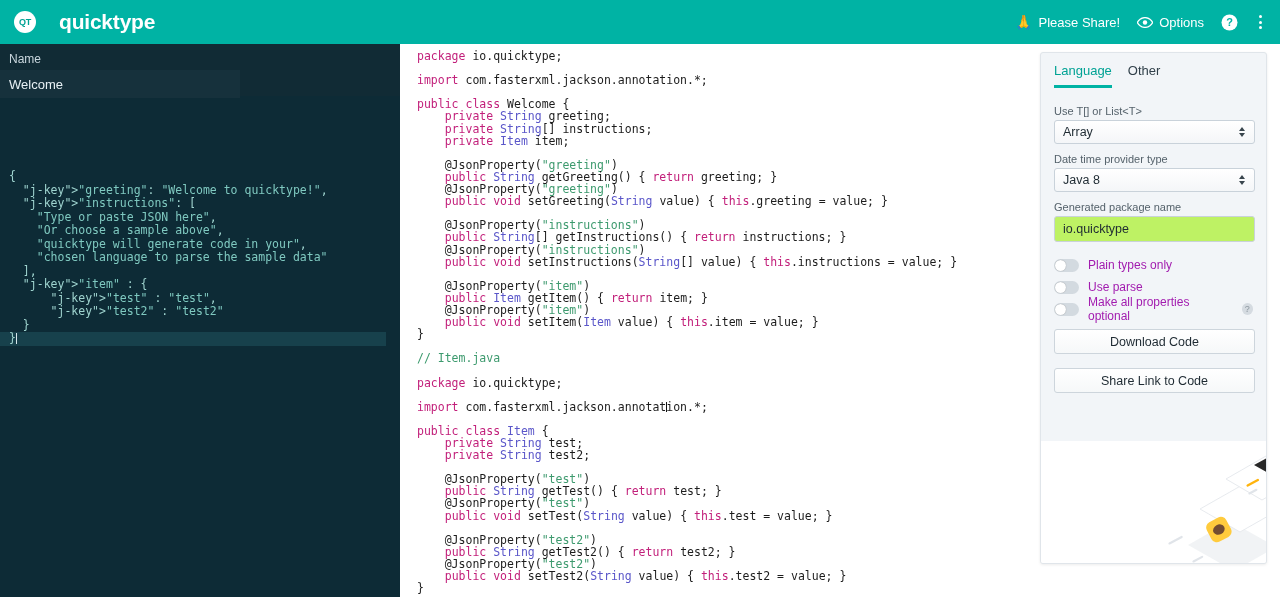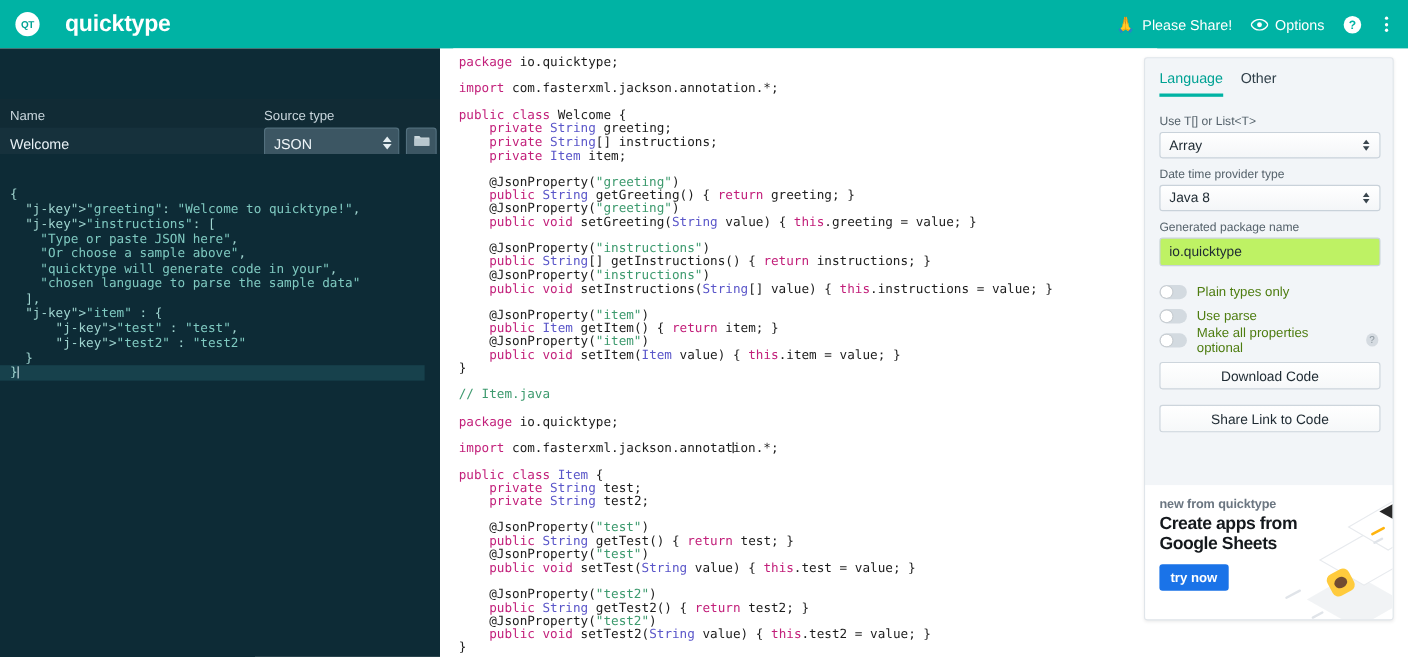--- a/index.html
+++ b/index.html
@@ -51,21 +51,20 @@
   
   .left-panel {
     position: absolute; top: 44px; left: 0;
     width: 400px; height: 553px;
     background: #0d2b36;
   }
   .lp-toolbar {
     height: 52px; padding: 6px 0 0 0;
     display: flex; align-items: flex-start;
     background: #112b35;
-    margin-top: 46px;
   }
   .field-name { width: 240px; padding: 0 0 0 0; }
   .field-src { flex: 1; display: flex; align-items: flex-end; padding-right: 8px; }
   .lp-label {
     font-size: 12px; color: #c9d6dd; padding: 2px 0 4px 9px;
   }
   .name-input {
     width: 240px; height: 28px;
     background: #16313c; border: none; outline: none;
     color: #e8f1f5; font-size: 13px;
@@ -192,21 +191,21 @@
   }
   .switch {
     width: 25px; height: 13px; border-radius: 7px;
     background: #d3dae0; position: relative; flex: none;
   }
   .switch .knob {
     position: absolute; left: 1px; top: 1px;
     width: 11px; height: 11px; border-radius: 50%;
     background: #ffffff; box-shadow: 0 0 1px rgba(0,0,0,0.4);
   }
-  .toggle-label { font-size: 12px; color: #4d7c0f; }
+  .toggle-label { font-size: 12px; color: #a21caf; }
   .qmark {
     width: 12px; height: 12px; border-radius: 50%;
     background: #d5dbe1; color: #8b969e;
     font-size: 9px; line-height: 12px; text-align: center;
     margin-left: 4px; cursor: pointer;
   }
   .sb-button {
     width: 201px; height: 25px; margin-top: 9px;
     background: linear-gradient(#ffffff,#f6f8f9);
     border: 1px solid #cdd5dc; border-radius: 3px;
@@ -280,42 +279,20 @@
           <i></i>
       </div>
     </div>
   </div>
 
   <div class="left-panel">
     <div class="lp-toolbar">
       <div class="field-name">
         <div class="lp-label">Name</div>
         <input class="name-input" value="Welcome" style="">
-      </div>
-      <div class="field-src">
-        <div>
-          <div class="lp-label" style="padding-left:0;">Source type</div>
-          <div class="src-select-wrap">
-            <div class="src-select">
-              <span>JSON</span>
-            </div>
-            <span class="updown">
-              <i class="ar up"></i>
-                <i class="ar dn"></i>
-            </span>
-          </div>
-        </div>
-        <div class="folder-btn">
-          <span>
-            <svg width="15" height="12" viewBox="0 0 15 12">
-              <path d="M0.7 1.6h4.6l1.2 1.5h7.8v7.3H0.7z" fill="#cdd9de"></path>
-              <path d="M0.7 3.9h13.6v6.5H0.7z" fill="#b8c7ce"></path>
-            </svg>
-          </span>
-        </div>
       </div>
     </div>
 
     <div class="json-editor">
       <div id="json-lines"><div class="jline">{</div><div class="jline">  <span class="&lt;span">"j-key"</span>&gt;<span class="j-str">"greeting"</span>: <span class="j-str">"Welcome to quicktype!"</span>,</div><div class="jline">  <span class="&lt;span">"j-key"</span>&gt;<span class="j-str">"instructions"</span>: [</div><div class="jline">    <span class="j-str">"Type or paste JSON here"</span>,</div><div class="jline">    <span class="j-str">"Or choose a sample above"</span>,</div><div class="jline">    <span class="j-str">"quicktype will generate code in your"</span>,</div><div class="jline">    <span class="j-str">"chosen language to parse the sample data"</span></div><div class="jline">  ],</div><div class="jline">  <span class="&lt;span">"j-key"</span>&gt;<span class="j-str">"item"</span> : {</div><div class="jline">      <span class="&lt;span">"j-key"</span>&gt;<span class="j-str">"test"</span> : <span class="j-str">"test"</span>,</div><div class="jline">      <span class="&lt;span">"j-key"</span>&gt;<span class="j-str">"test2"</span> : <span class="j-str">"test2"</span></div><div class="jline">  }</div><div class="jline active">}<span class="caret"></span></div></div>
     </div>
   </div>
 
   <div class="code-pane">
     <div class="code" id="code-lines"><div><span class="kw">package</span> io.quicktype;</div><div>&nbsp;</div><div><span class="kw">import</span> com.fasterxml.jackson.annotation.*;</div><div>&nbsp;</div><div><span class="kw">public</span> <span class="kw">class</span> Welcome {</div><div>    <span class="kw">private</span> <span class="ty">String</span> greeting;</div><div>    <span class="kw">private</span> <span class="ty">String</span>[] instructions;</div><div>    <span class="kw">private</span> <span class="ty">Item</span> item;</div><div>&nbsp;</div><div>    @JsonProperty(<span class="st">"greeting"</span>)</div><div>    <span class="kw">public</span> <span class="ty">String</span> getGreeting() { <span class="kw">return</span> greeting; }</div><div>    @JsonProperty(<span class="st">"greeting"</span>)</div><div>    <span class="kw">public</span> <span class="kw">void</span> setGreeting(<span class="ty">String</span> value) { <span class="kw">this</span>.greeting = value; }</div><div>&nbsp;</div><div>    @JsonProperty(<span class="st">"instructions"</span>)</div><div>    <span class="kw">public</span> <span class="ty">String</span>[] getInstructions() { <span class="kw">return</span> instructions; }</div><div>    @JsonProperty(<span class="st">"instructions"</span>)</div><div>    <span class="kw">public</span> <span class="kw">void</span> setInstructions(<span class="ty">String</span>[] value) { <span class="kw">this</span>.instructions = value; }</div><div>&nbsp;</div><div>    @JsonProperty(<span class="st">"item"</span>)</div><div>    <span class="kw">public</span> <span class="ty">Item</span> getItem() { <span class="kw">return</span> item; }</div><div>    @JsonProperty(<span class="st">"item"</span>)</div><div>    <span class="kw">public</span> <span class="kw">void</span> setItem(<span class="ty">Item</span> value) { <span class="kw">this</span>.item = value; }</div><div>}</div><div>&nbsp;</div><div><span class="cm">// Item.java</span></div><div>&nbsp;</div><div><span class="kw">package</span> io.quicktype;</div><div>&nbsp;</div><div><span class="kw">import</span> com.fasterxml.jackson.annotat<span class="code-caret"></span>ion.*;</div><div>&nbsp;</div><div><span class="kw">public</span> <span class="kw">class</span> <span class="ty">Item</span> {</div><div>    <span class="kw">private</span> <span class="ty">String</span> test;</div><div>    <span class="kw">private</span> <span class="ty">String</span> test2;</div><div>&nbsp;</div><div>    @JsonProperty(<span class="st">"test"</span>)</div><div>    <span class="kw">public</span> <span class="ty">String</span> getTest() { <span class="kw">return</span> test; }</div><div>    @JsonProperty(<span class="st">"test"</span>)</div><div>    <span class="kw">public</span> <span class="kw">void</span> setTest(<span class="ty">String</span> value) { <span class="kw">this</span>.test = value; }</div><div>&nbsp;</div><div>    @JsonProperty(<span class="st">"test2"</span>)</div><div>    <span class="kw">public</span> <span class="ty">String</span> getTest2() { <span class="kw">return</span> test2; }</div><div>    @JsonProperty(<span class="st">"test2"</span>)</div><div>    <span class="kw">public</span> <span class="kw">void</span> setTest2(<span class="ty">String</span> value) { <span class="kw">this</span>.test2 = value; }</div><div>}</div></div>
@@ -395,24 +372,16 @@
           <rect x="120" y="36" width="14" height="2.4" rx="1.2" fill="#ffb000" transform="rotate(-28 120 36)"></rect>
           <rect x="122" y="44" width="10" height="2.2" rx="1.1" fill="#dfe3e8" transform="rotate(-28 122 44)"></rect>
           <g transform="translate(78,76) rotate(-28)">
             <rect x="0" y="0" width="22" height="22" rx="6" fill="#ffc933"></rect>
             <ellipse cx="11" cy="11" rx="6" ry="5" fill="#6b4326"></ellipse>
           </g>
           <rect x="42" y="94" width="16" height="2.2" rx="1.1" fill="#dfe3e8" transform="rotate(-28 42 94)"></rect>
           <rect x="66" y="112" width="12" height="2.2" rx="1.1" fill="#dfe3e8" transform="rotate(-28 66 112)"></rect>
         </g>
       </svg>
-      <div class="ad-text">
-        <div class="ad-kicker">new from quicktype</div>
-        <div class="ad-head">
-          <span>Create apps from</span><br>
-          <span>Google Sheets</span>
-        </div>
-        <div class="ad-cta">try now</div>
-      </div>
     </div>
   </div>
 
 </div>
 
 </body></html>

